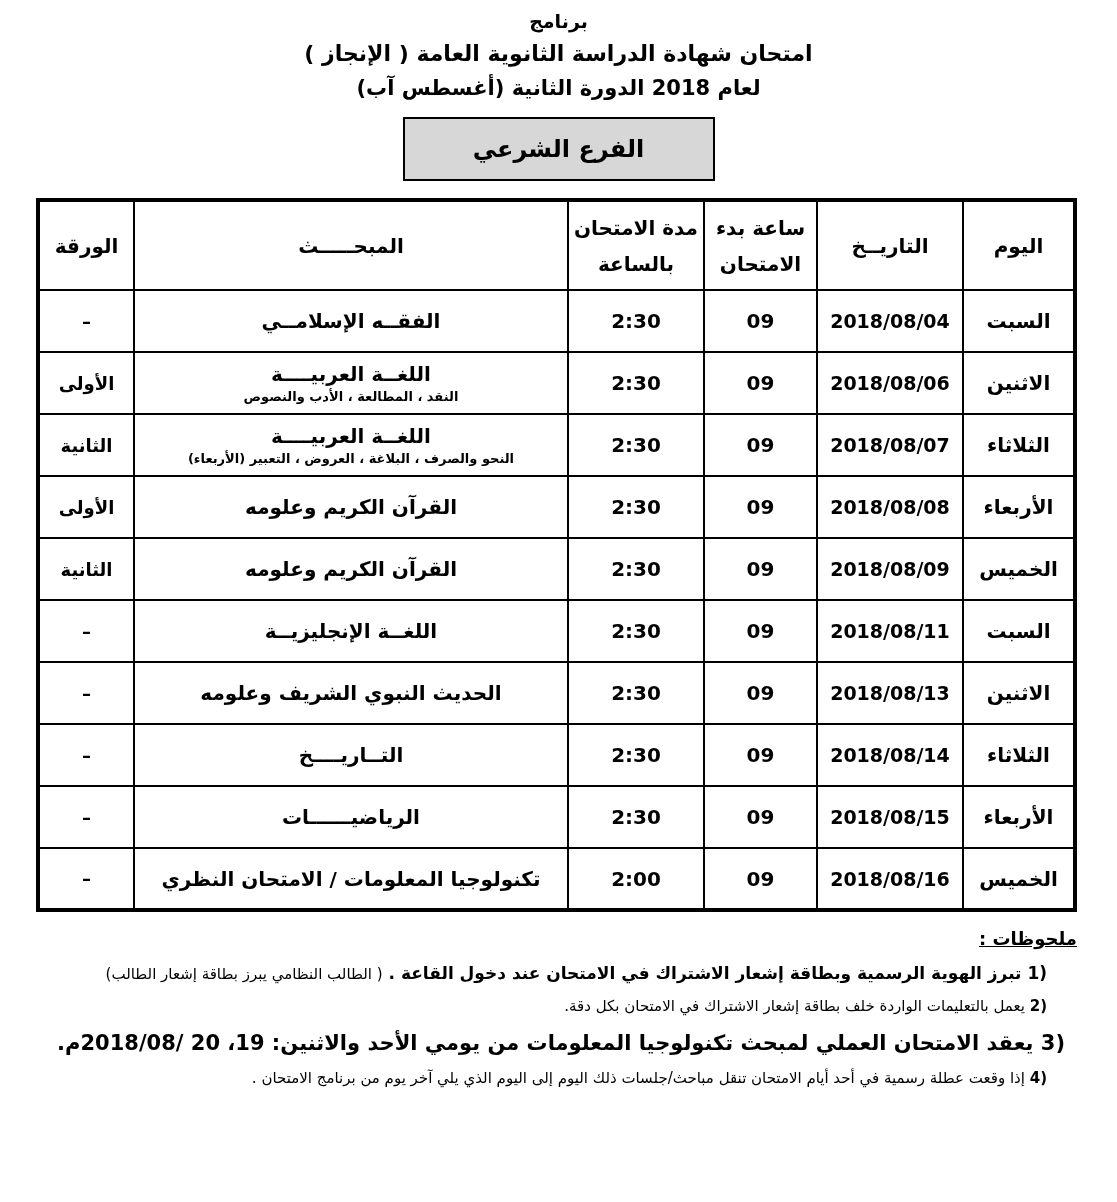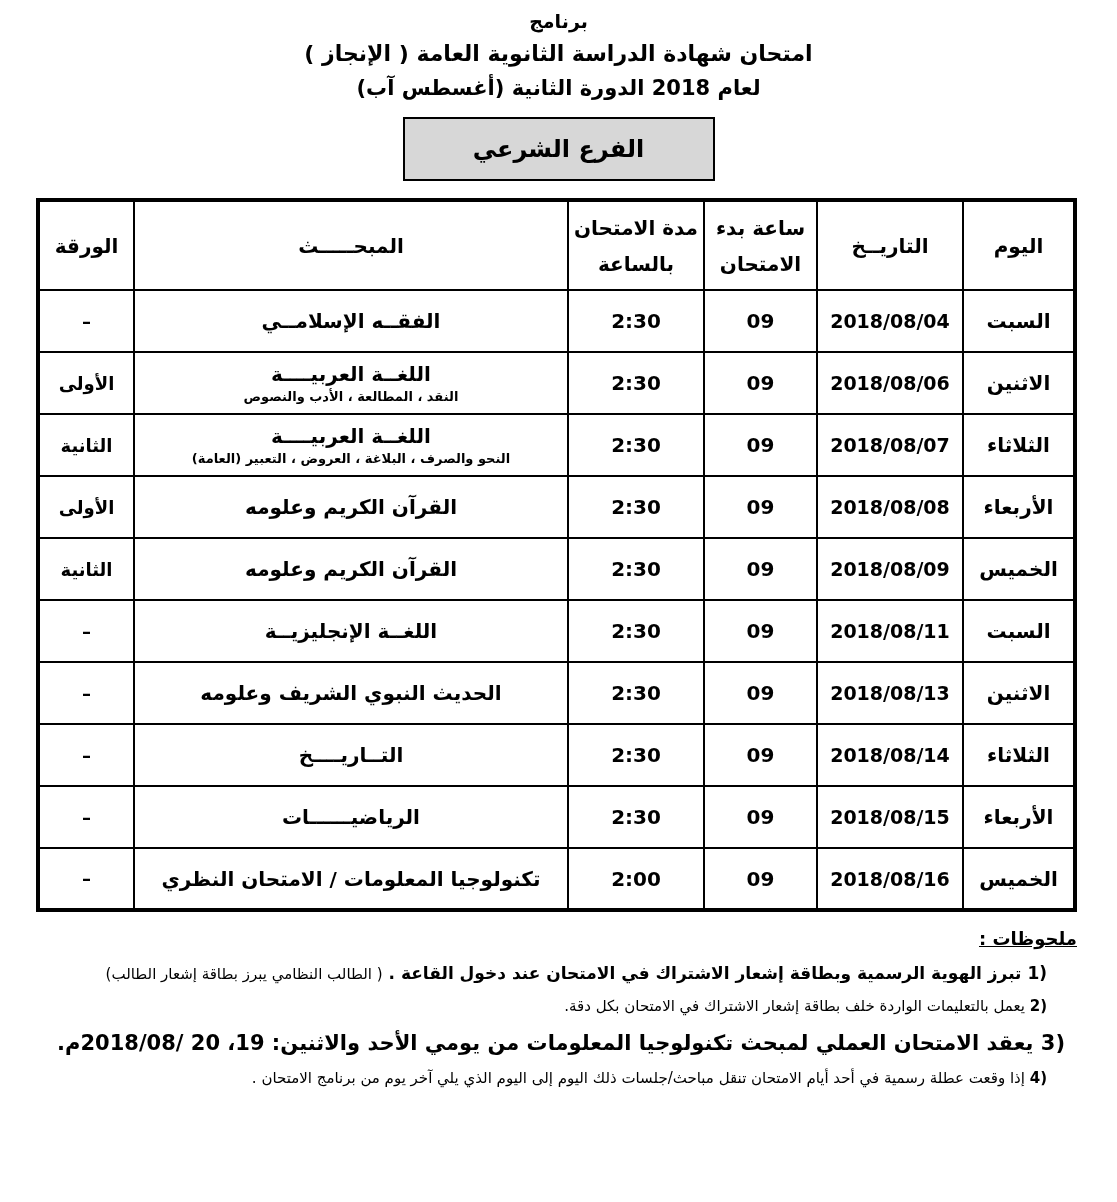--- a/index.html
+++ b/index.html
@@ -140,21 +140,21 @@
         </td>
         <td class="col-paper">الأولى</td>
       </tr>
       <tr>
         <td class="col-day">الثلاثاء</td>
         <td class="col-date"><span dir="ltr">2018/08/07</span></td>
         <td class="col-start">09</td>
         <td class="col-dur">2:30</td>
         <td class="col-subject">
           <div class="subject-title">اللغــة العربيــــة</div>
-          <div class="subject-sub">النحو والصرف ، البلاغة ، العروض ، التعبير (العامة)</div>
+          <div class="subject-sub">النحو والصرف ، البلاغة ، العروض ، التعبير (الأربعاء)</div>
         </td>
         <td class="col-paper">الثانية</td>
       </tr>
       <tr>
         <td class="col-day">الأربعاء</td>
         <td class="col-date"><span dir="ltr">2018/08/08</span></td>
         <td class="col-start">09</td>
         <td class="col-dur">2:30</td>
         <td class="col-subject">
           <div class="subject-title">القرآن الكريم وعلومه</div>

